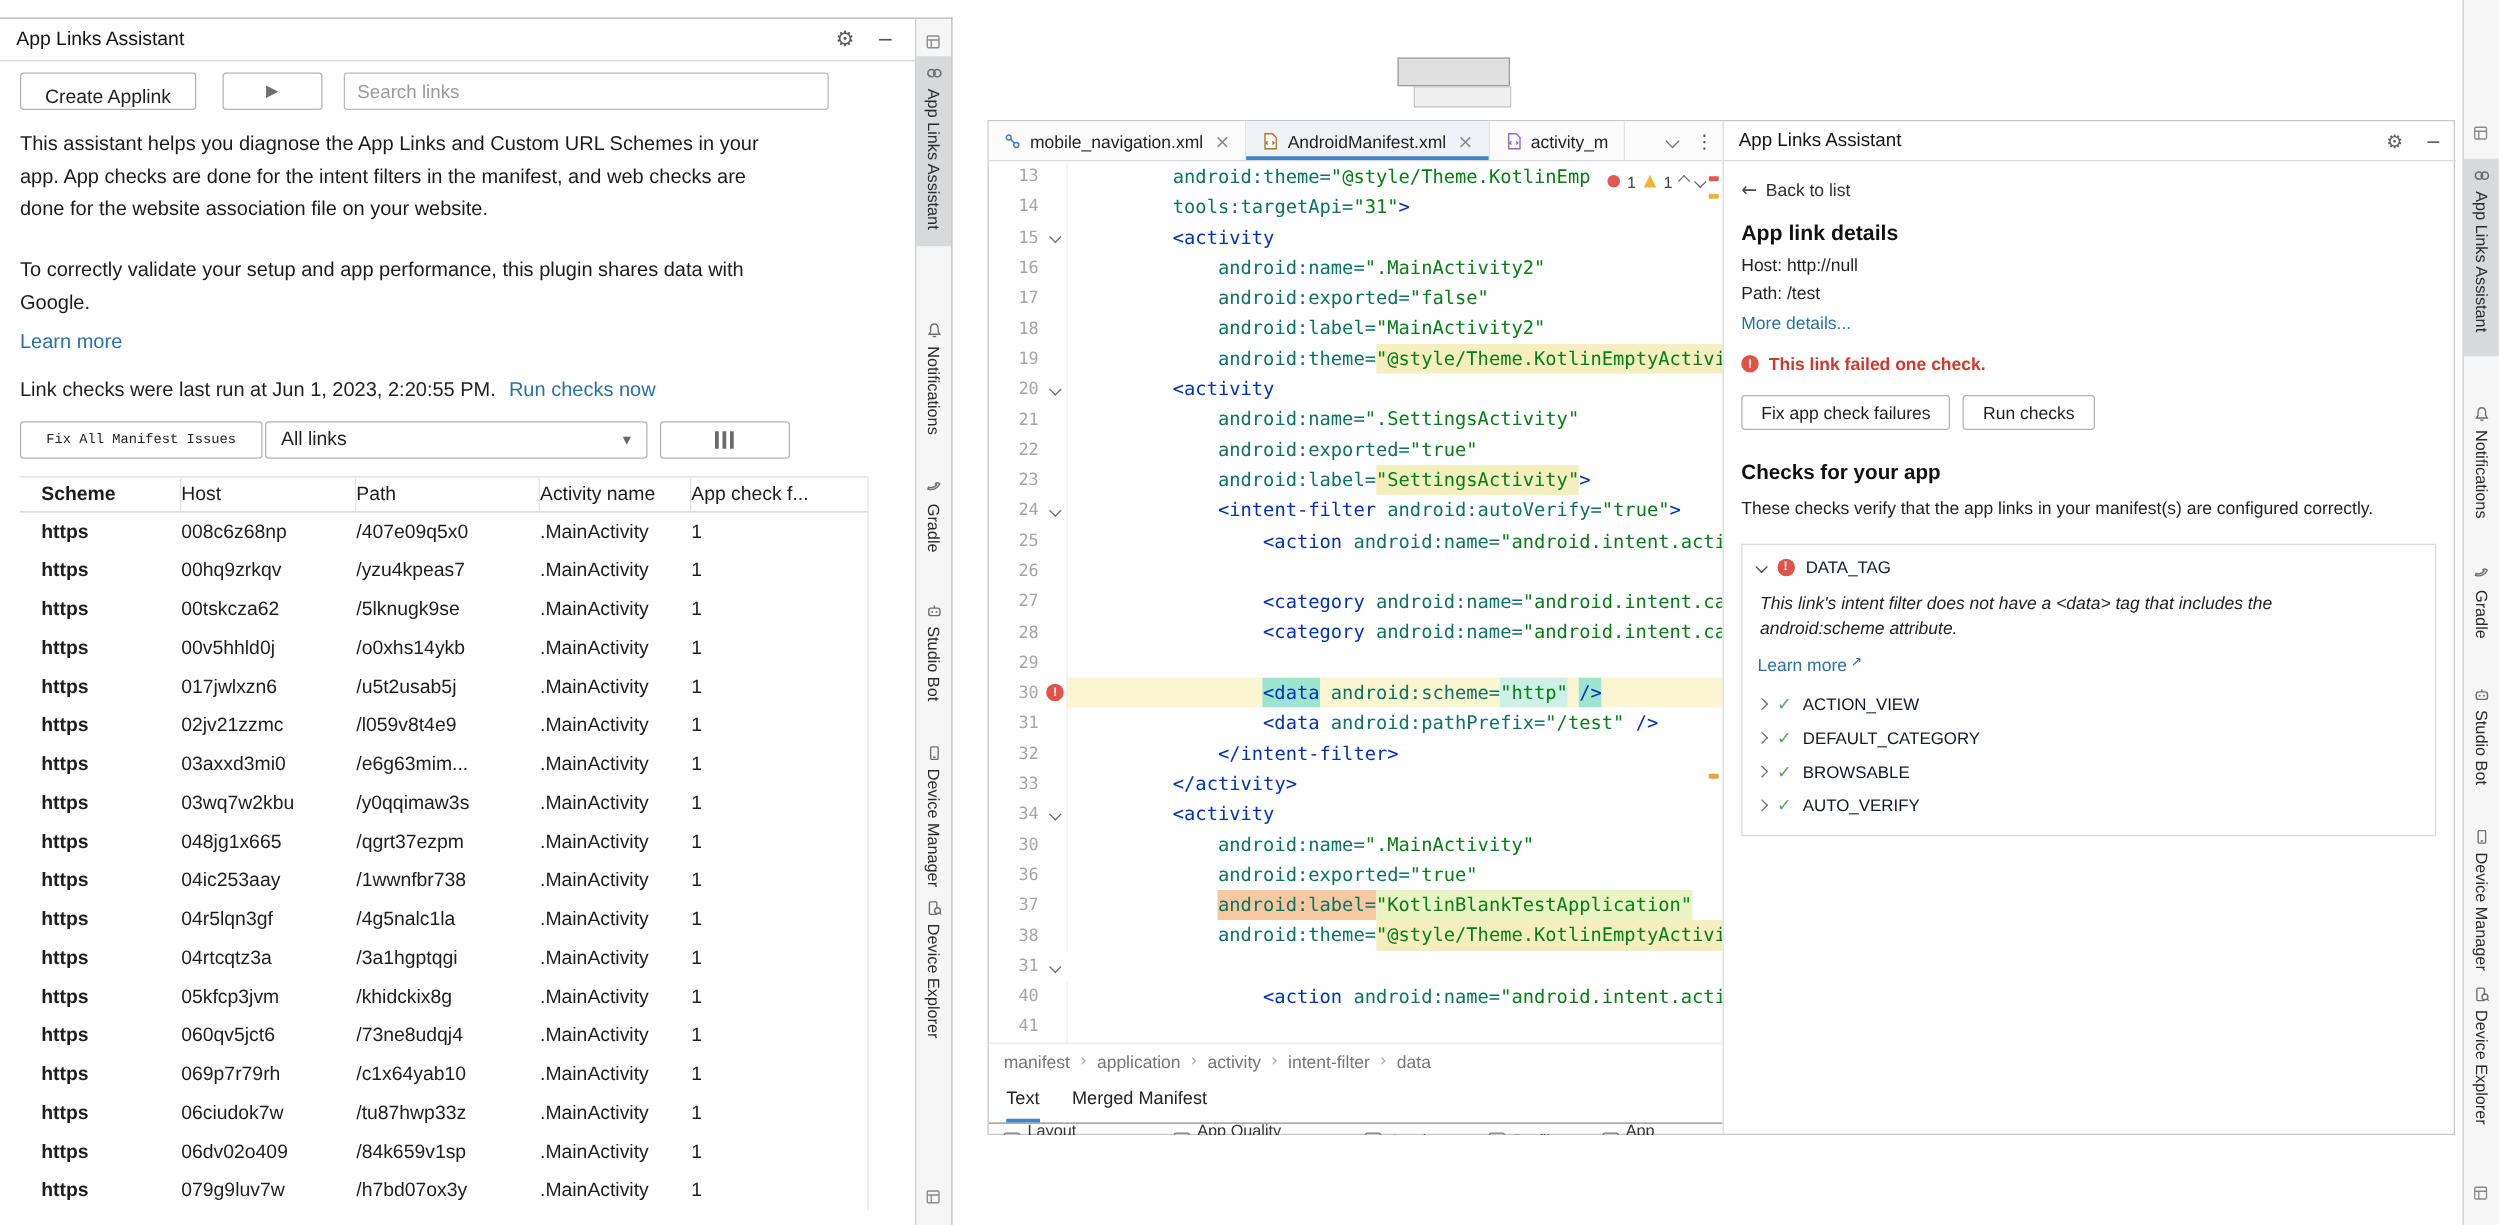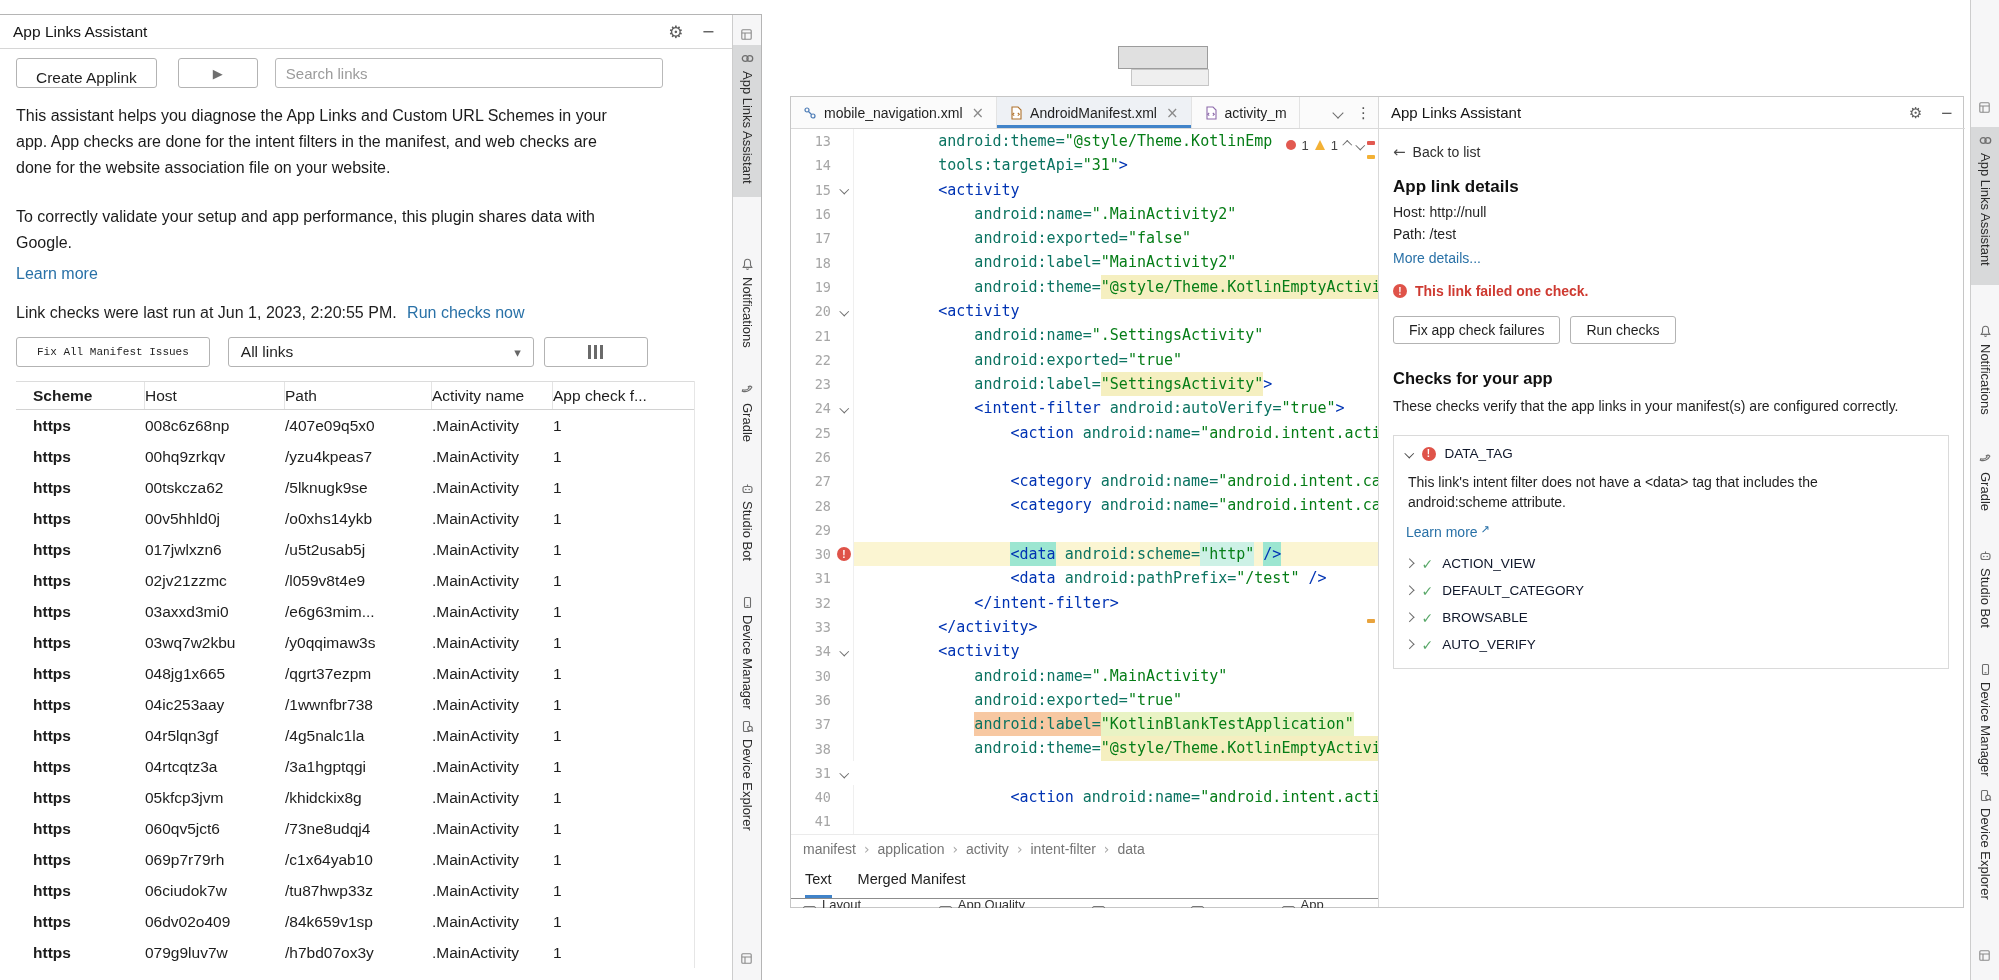--- a/index.html
+++ b/index.html
@@ -28,21 +28,21 @@
              font-size:15px;padding:0 10px;box-sizing:border-box;font-family:"Liberation Sans",sans-serif;color:#333;}
   #lw-search::placeholder{color:#9b9b9b;}
   .para{margin:0 0 0 16px;width:600px;font-size:16px;line-height:26px;color:#1b1b1b;}
   .p1{margin-top:15px;}
   .p2{margin-top:23px;}
   .learn{display:inline-block;margin:9px 0 0 16px;font-size:16px;}
   .lastrun{margin:21px 0 0 16px;font-size:16px;}
   .lastrun a{margin-left:6px;}
   .lw-controls2{margin:15px 0 0 16px;display:flex;align-items:center;}
   .lw-controls2 .btn{height:30px;font-size:11px;padding:0 20px;font-family:Liberation Mono, monospace;}
-  .select{margin-left:18px;width:306px;height:30px;border:1px solid #b3b3b3;border-radius:3px;
+  .select{margin-left:2px;width:306px;height:30px;border:1px solid #b3b3b3;border-radius:3px;
           display:flex;align-items:center;justify-content:space-between;padding:0 12px;box-sizing:border-box;
           font-size:15.5px;cursor:pointer;}
   .carrot{color:#666;font-size:13px;}
   .colbtn{margin-left:10px;width:104px;display:flex;align-items:center;justify-content:center;}
   .colicon{display:flex;gap:3px;}
   .colicon i{display:block;width:3px;height:14px;background:#6a6a6a;}
   #lw-table{margin:14px 0 0 16px;width:678px;border-right:1px solid #e6e6e6;}
   #lw-thead{display:flex;height:27px;align-items:stretch;border-top:1px solid #dcdcdc;border-bottom:1px solid #d2d2d2;}
   .t-h{font-size:15.5px;color:#1d1d1d;line-height:27px;overflow:hidden;white-space:nowrap;
        border-right:1px solid #e4e4e4;box-sizing:border-box;flex:none;}
@@ -128,21 +128,21 @@
   .rp-failed{margin-top:17px;display:flex;align-items:center;gap:8px;color:#ce3a31;font-weight:bold;font-size:14px;}
   .err-ic{width:14px;height:14px;border-radius:50%;background:#df5349;color:#fff;font-size:10px;font-weight:bold;
           display:flex;align-items:center;justify-content:center;flex:none;}
   .rp-btns{margin-top:17px;display:flex;gap:10px;align-items:flex-end;}
   .rp-btns .btn{height:28px;font-size:14px;padding:0 15px;}
   .rp-title2{margin-top:25px;font-size:16.5px;font-weight:bold;color:#111;}
   .rp-desc{margin-top:8px;width:525px;line-height:21px;}
   #checks-box{margin-top:18px;width:556px;border:1px solid #dadada;padding:10px 12px 10px;box-sizing:border-box;}
   .dt-row{display:flex;align-items:center;gap:9px;cursor:pointer;}
   .ckname{font-size:13.5px;color:#0f172a;}
-  .dt-desc{margin:11px 0 0 2px;width:500px;line-height:20px;font-size:14px;}
+  .dt-desc{margin:11px 0 0 2px;width:500px;line-height:20px;font-size:14px;font-style:italic;}
   .dt-learn{margin-top:12px;display:flex;align-items:center;gap:3px;font-size:14px;}
   .ext{color:#2971a7;font-size:11px;position:relative;top:-3px;}
   #passed-list{margin-top:10px;}
   .check-row{display:flex;align-items:center;gap:9px;height:27px;cursor:pointer;}
   .ckmark{color:#59a869;font-weight:bold;font-size:14px;}
 
   .frag{position:absolute;box-sizing:border-box;}
 </style>
 </head>
 <body>

